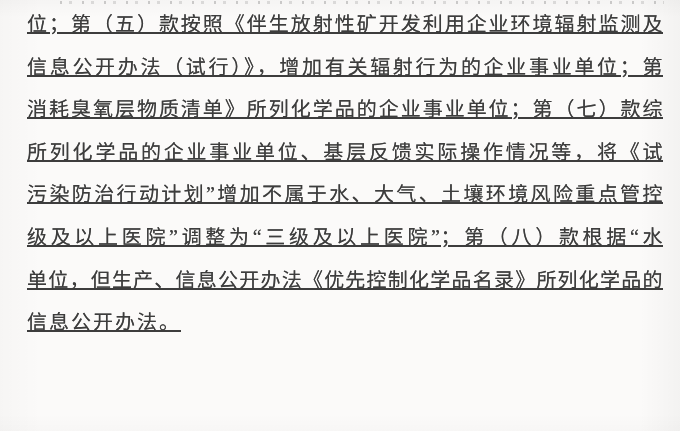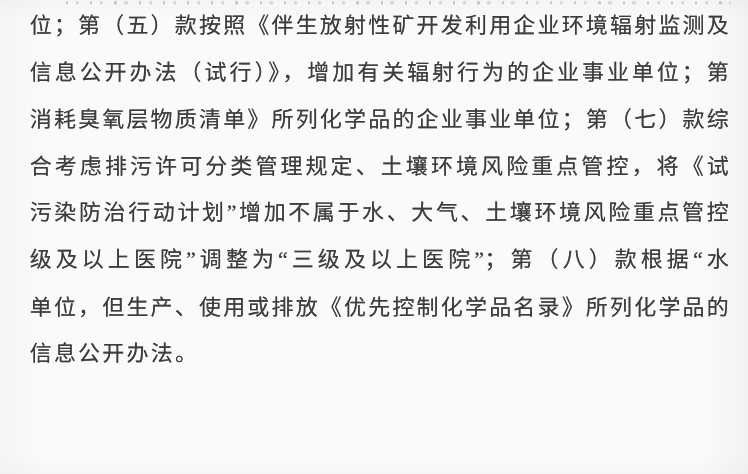--- a/index.html
+++ b/index.html
@@ -52,38 +52,39 @@
     text-shadow: 0 0 0.5px rgba(70,70,70,0.75);
   }
   .line {
     display: block;
     height: 42.6px;
     text-align: justify;
     
     text-align-last: justify;
     white-space: nowrap;
     overflow: hidden;
+    text-decoration: underline;
   }
   .line--last {
     text-align: left;
     text-align-last: left;
     letter-spacing: 2px;
   }
 </style>
 </head>
 <body>
 
 <div class="page">
 
   <div class="clipped-line-fragment"></div>
 
   <div class="text-block">
     <span class="line">位；第（五）款按照《伴生放射性矿开发利用企业环境辐射监测及</span>
     <span class="line">信息公开办法（试行）》，增加有关辐射行为的企业事业单位；第</span>
     <span class="line">消耗臭氧层物质清单》所列化学品的企业事业单位；第（七）款综</span>
-    <span class="line">合考虑排污许可分类管理规定、土壤环境风险重点管控，将《试</span>
+    <span class="line">所列化学品的企业事业单位、基层反馈实际操作情况等，将《试</span>
     <span class="line">污染防治行动计划”增加不属于水、大气、土壤环境风险重点管控</span>
     <span class="line">级及以上医院”调整为“三级及以上医院”；第（八）款根据“水</span>
-    <span class="line">单位，但生产、使用或排放《优先控制化学品名录》所列化学品的</span>
+    <span class="line">单位，但生产、信息公开办法《优先控制化学品名录》所列化学品的</span>
     <span class="line line--last">信息公开办法。</span>
   </div>
 
 </div>
 
 </body></html>

